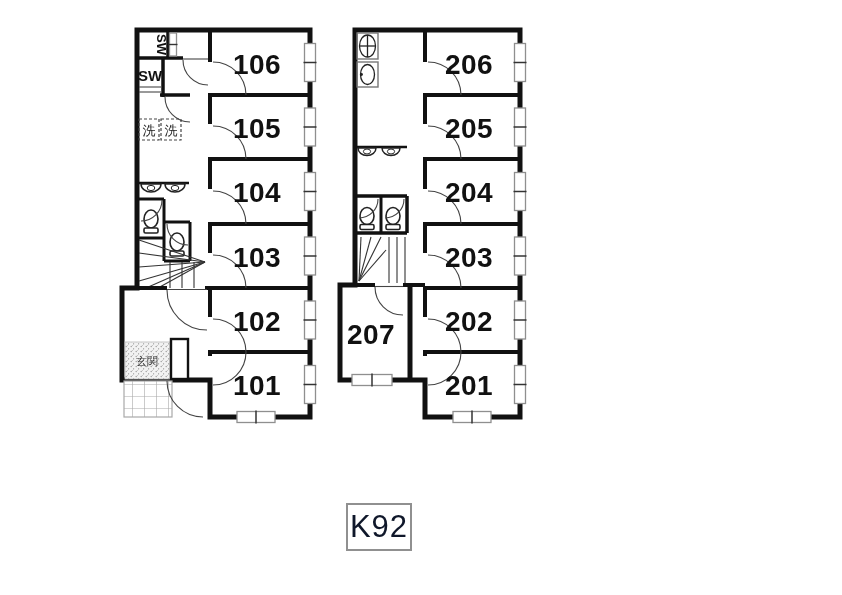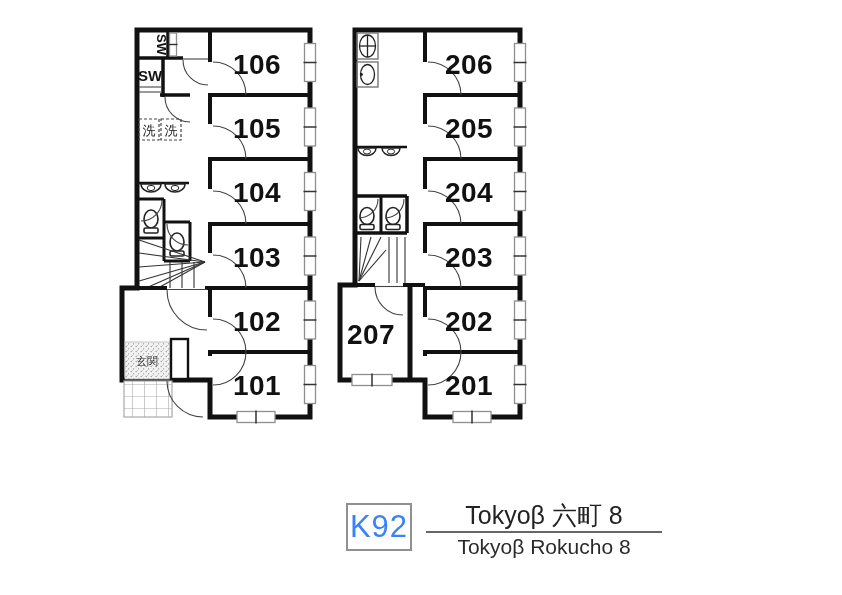--- a/index.html
+++ b/index.html
@@ -9,21 +9,21 @@
   }
   svg text{font-family:"Liberation Sans","DejaVu Sans",sans-serif;}
   .room-num{font-size:28px;font-weight:bold;fill:#111;letter-spacing:0.5px;}
   .sw-label{font-size:15px;font-weight:bold;fill:#111;}
   .sw-label-v{font-size:13px;font-weight:bold;fill:#111;}
   .jp-small{font-size:13px;fill:#222;}
   .jp-tiny{font-size:11px;fill:#333;}
   .legend-code{
     position:absolute;left:346px;top:503px;width:62px;height:44px;
     border:2px solid #909090;display:flex;align-items:center;justify-content:center;
-    font-size:31px;color:#3b82f6;letter-spacing:1px;
+    font-size:31px;color:#0f172a;letter-spacing:1px;
   }
   .legend-titles{position:absolute;left:426px;top:501px;width:236px;text-align:center;color:#222;}
   .legend-title-jp{font-size:25px;line-height:29px;padding-bottom:1px;border-bottom:2px solid #666;}
   .legend-title-en{font-size:21px;line-height:25px;margin-top:1px;color:#2a2a2a;}
 </style>
 </head>
 <body>
 
 <div class="canvas">
 
@@ -344,18 +344,14 @@
       <text x="469" y="385.5" class="room-num" text-anchor="middle" dominant-baseline="central">201</text>
       <text x="371" y="334" class="room-num" text-anchor="middle" dominant-baseline="central">207</text>
     </g>
   </g>
 </svg>
 
   
   <div class="legend-code">
     <span>K92</span>
   </div>
-  <div class="legend-titles">
-    <div class="legend-title-jp">Tokyoβ 六町 8</div>
-    <div class="legend-title-en">Tokyoβ Rokucho 8</div>
-  </div>
 
 </div>
 
 </body></html>

